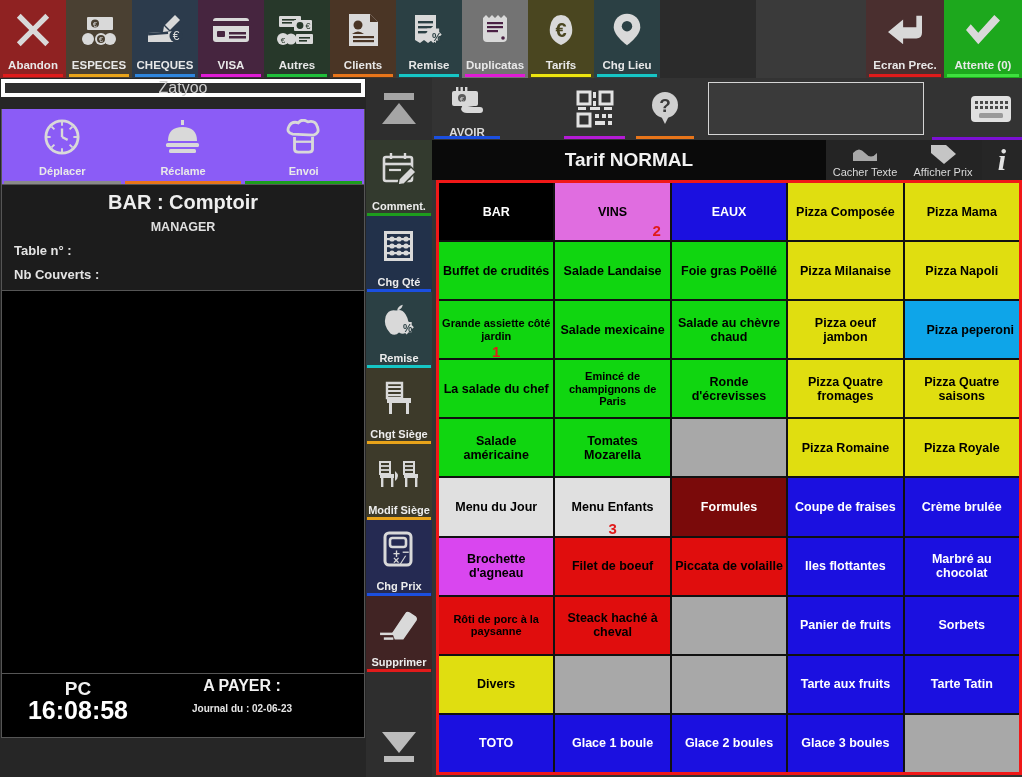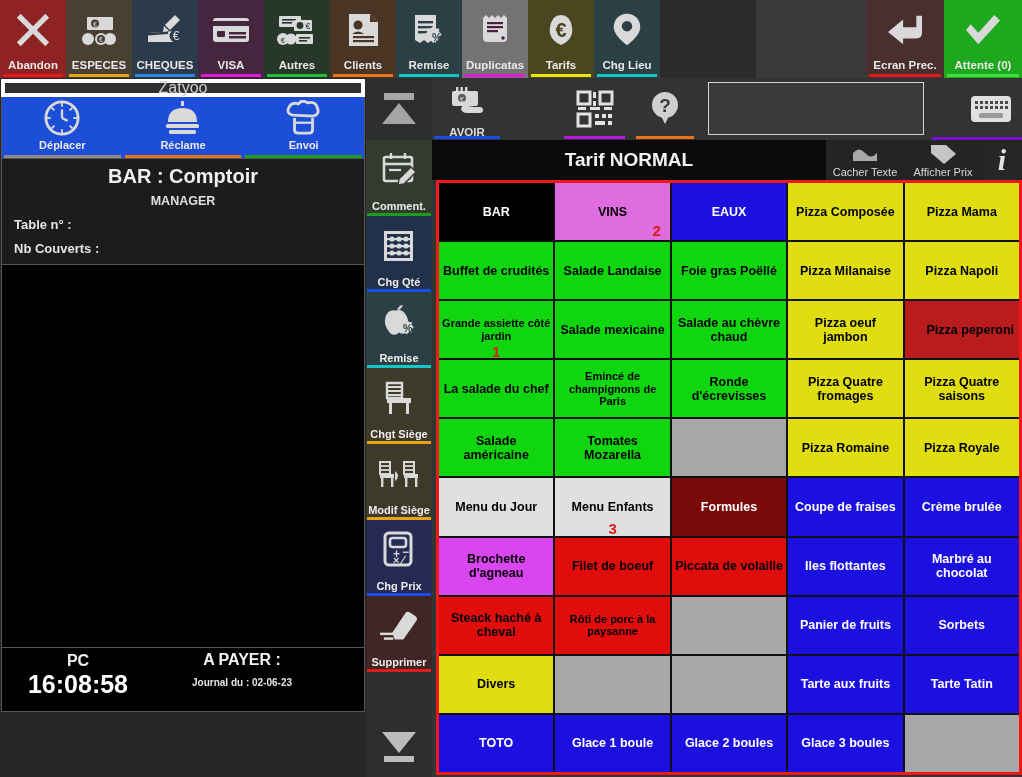--- a/index.html
+++ b/index.html
@@ -37,21 +37,21 @@
   #leftcol {
     position:absolute; left:0; top:78px; width:366px; height:699px;
     background:#262626; padding:1px;
   }
   #brandbar {
     height:18px; background:#2f2f2f; color:#cfcfcf;
     display:flex; align-items:center; justify-content:center;
     font-size:16px; border:4px solid #ffffff;
   }
   #quickrow {
-    height:62px; background:#1d4ed8; display:flex; border:1px solid #555; border-top:none;
+    height:76px; background:#8b5cf6; display:flex; border:1px solid #555; border-top:none;margin-top:12px;
   }
   .qbtn {
     flex:1; position:relative; display:flex; flex-direction:column;
     align-items:center; justify-content:flex-end; cursor:pointer; padding-bottom:3px;
   }
   .qbtn .qico { flex:1; display:flex; align-items:center; justify-content:center; }
   .qbtn .qlbl { color:#e9e9e9; font-size:11px; font-weight:bold; padding-bottom:4px; }
   .qbtn .qul { position:absolute; left:2px; right:2px; bottom:0; height:3px; }
 
   #orderhead {
@@ -64,21 +64,21 @@
 
   #ticketarea {
     background:#000; border:1px solid #555; border-top:none;
     height:383px;
   }
   #footerpanel {
     background:#000; border:1px solid #555; border-top:none;
     height:64px; position:relative;
   }
   #footerpanel .pc { position:absolute; left:36px; top:4px; width:80px; text-align:center;
-    color:#f0f0f0; font-size:16px; font-weight:bold;}
+    color:#f0f0f0; font-size:19px; font-weight:bold;}
   #footerpanel .clock { position:absolute; left:12px; top:22px; width:128px; text-align:center;
     color:#fff; font-size:25px; font-weight:bold; letter-spacing:0px;}
   #footerpanel .apayer { position:absolute; left:130px; top:3px; width:220px; text-align:center;
     color:#f2f2f2; font-size:16px; font-weight:bold;}
   #footerpanel .journal { position:absolute; left:130px; top:29px; width:220px; text-align:center;
     color:#e6e6e6; font-size:10px; font-weight:bold;}
 
   
   #vstrip {
     position:absolute; left:366px; top:78px; width:66px; height:699px;
@@ -647,21 +647,21 @@
           </div>
           <div class="cell" style="background: rgb(16, 214, 16); color: rgb(0, 0, 0);">
             <span class="cname">Salade mexicaine</span>
           </div>
           <div class="cell" style="background: rgb(16, 214, 16); color: rgb(0, 0, 0);">
             <span class="cname">Salade au chèvre chaud</span>
           </div>
           <div class="cell" style="background: rgb(224, 222, 16); color: rgb(0, 0, 0);">
             <span class="cname">Pizza oeuf jambon</span>
           </div>
-          <div class="cell" style="background: #b91c1c; color: rgb(0, 0, 0); padding-left: 20px;">
+          <div class="cell" style="background: #0ea5e9; color: rgb(0, 0, 0); padding-left: 20px;">
             <span class="cname">Pizza peperoni</span>
           </div>
           <div class="cell" style="background: rgb(16, 214, 16); color: #000000;">
             <span class="cname">La salade du chef</span>
           </div>
           <div class="cell small" style="background: rgb(16, 214, 16); color: rgb(0, 0, 0);">
             <span class="cname">Emincé de champignons de Paris</span>
           </div>
           <div class="cell" style="background: rgb(16, 214, 16); color: rgb(0, 0, 0);">
             <span class="cname">Ronde d'écrevisses</span>
@@ -711,26 +711,26 @@
           </div>
           <div class="cell" style="background: rgb(224, 13, 13); color: rgb(0, 0, 0);">
             <span class="cname">Piccata de volaille</span>
           </div>
           <div class="cell" style="background: rgb(27, 16, 224); color: rgb(255, 255, 255);">
             <span class="cname">Iles flottantes</span>
           </div>
           <div class="cell" style="background: rgb(27, 16, 224); color: rgb(255, 255, 255);">
             <span class="cname">Marbré au chocolat</span>
           </div>
+          <div class="cell small" style="background: rgb(224, 13, 13); color: rgb(0, 0, 0);">
+            <span class="cname">Rôti de porc à la paysanne</span>
+          </div>
           <div class="cell" style="background: rgb(224, 13, 13); color: rgb(0, 0, 0);">
             <span class="cname">Steack haché à cheval</span>
           </div>
-          <div class="cell small" style="background: rgb(224, 13, 13); color: rgb(0, 0, 0);">
-            <span class="cname">Rôti de porc à la paysanne</span>
-          </div>
           <div class="cell empty" style="background: rgb(168, 168, 168); color: rgb(0, 0, 0);">
             <span class="cname"></span>
           </div>
           <div class="cell" style="background: rgb(27, 16, 224); color: rgb(255, 255, 255);">
             <span class="cname">Panier de fruits</span>
           </div>
           <div class="cell" style="background: rgb(27, 16, 224); color: rgb(255, 255, 255);">
             <span class="cname">Sorbets</span>
           </div>
           <div class="cell" style="background: rgb(224, 222, 16); color: rgb(0, 0, 0);">

